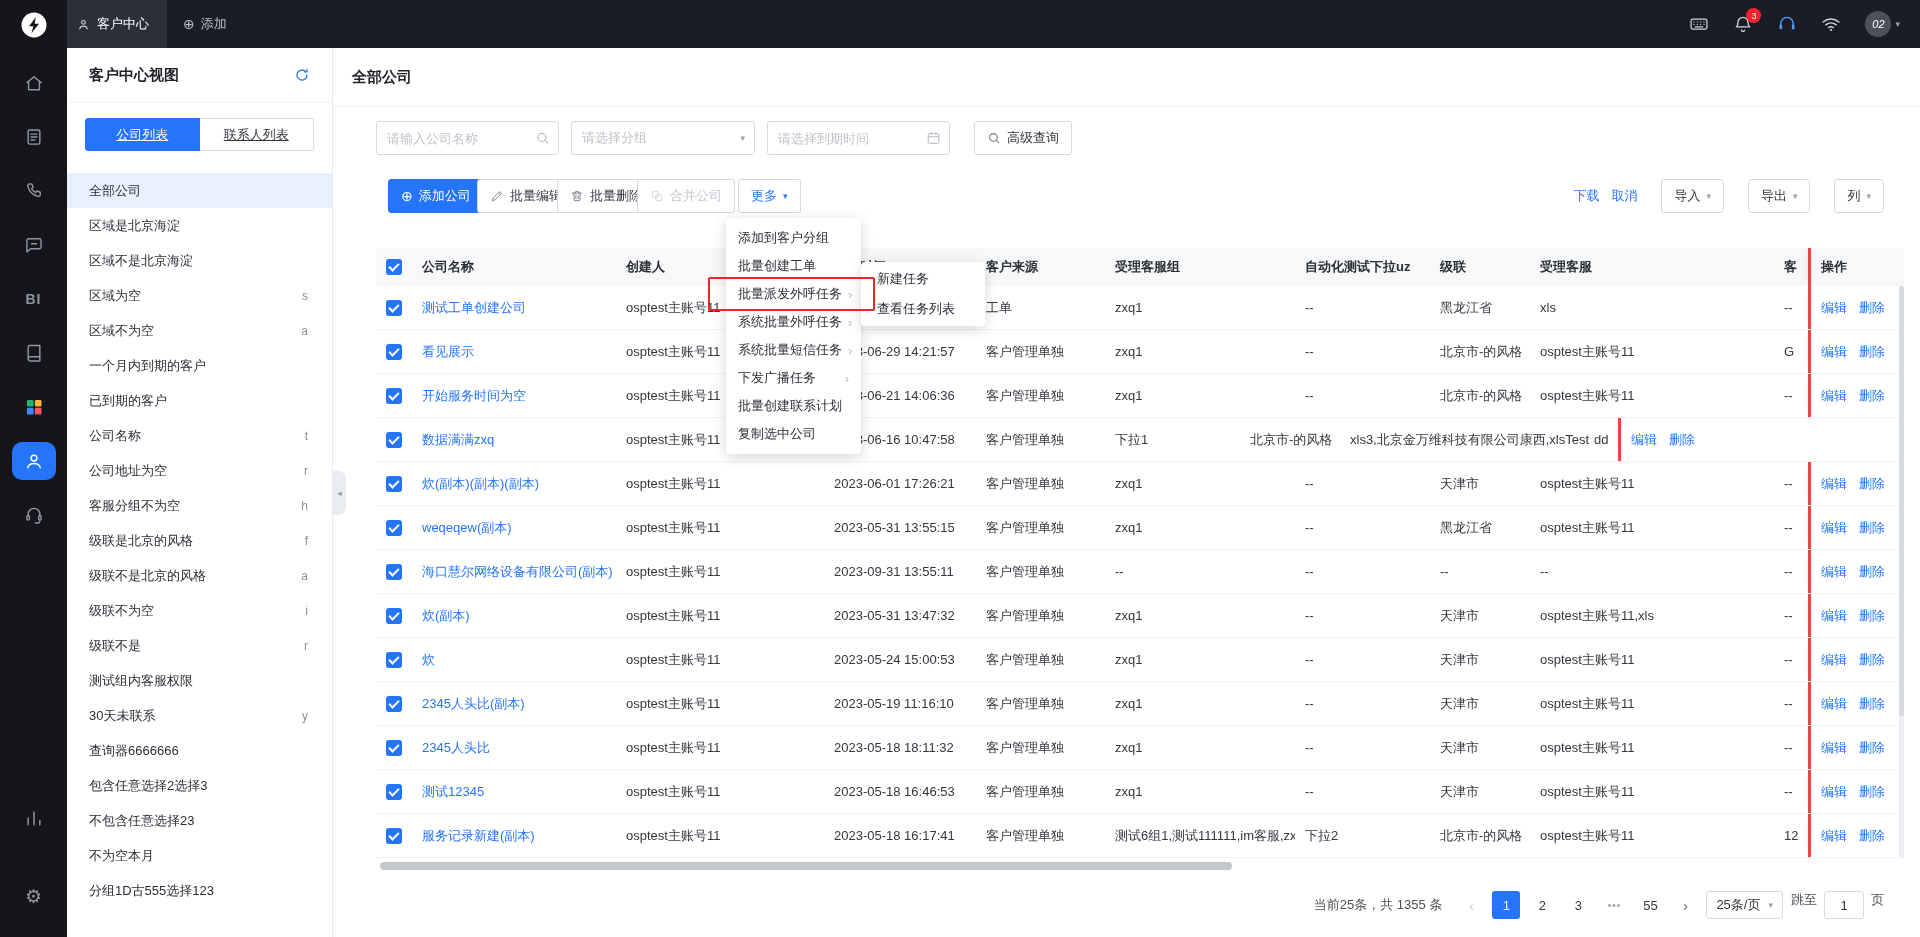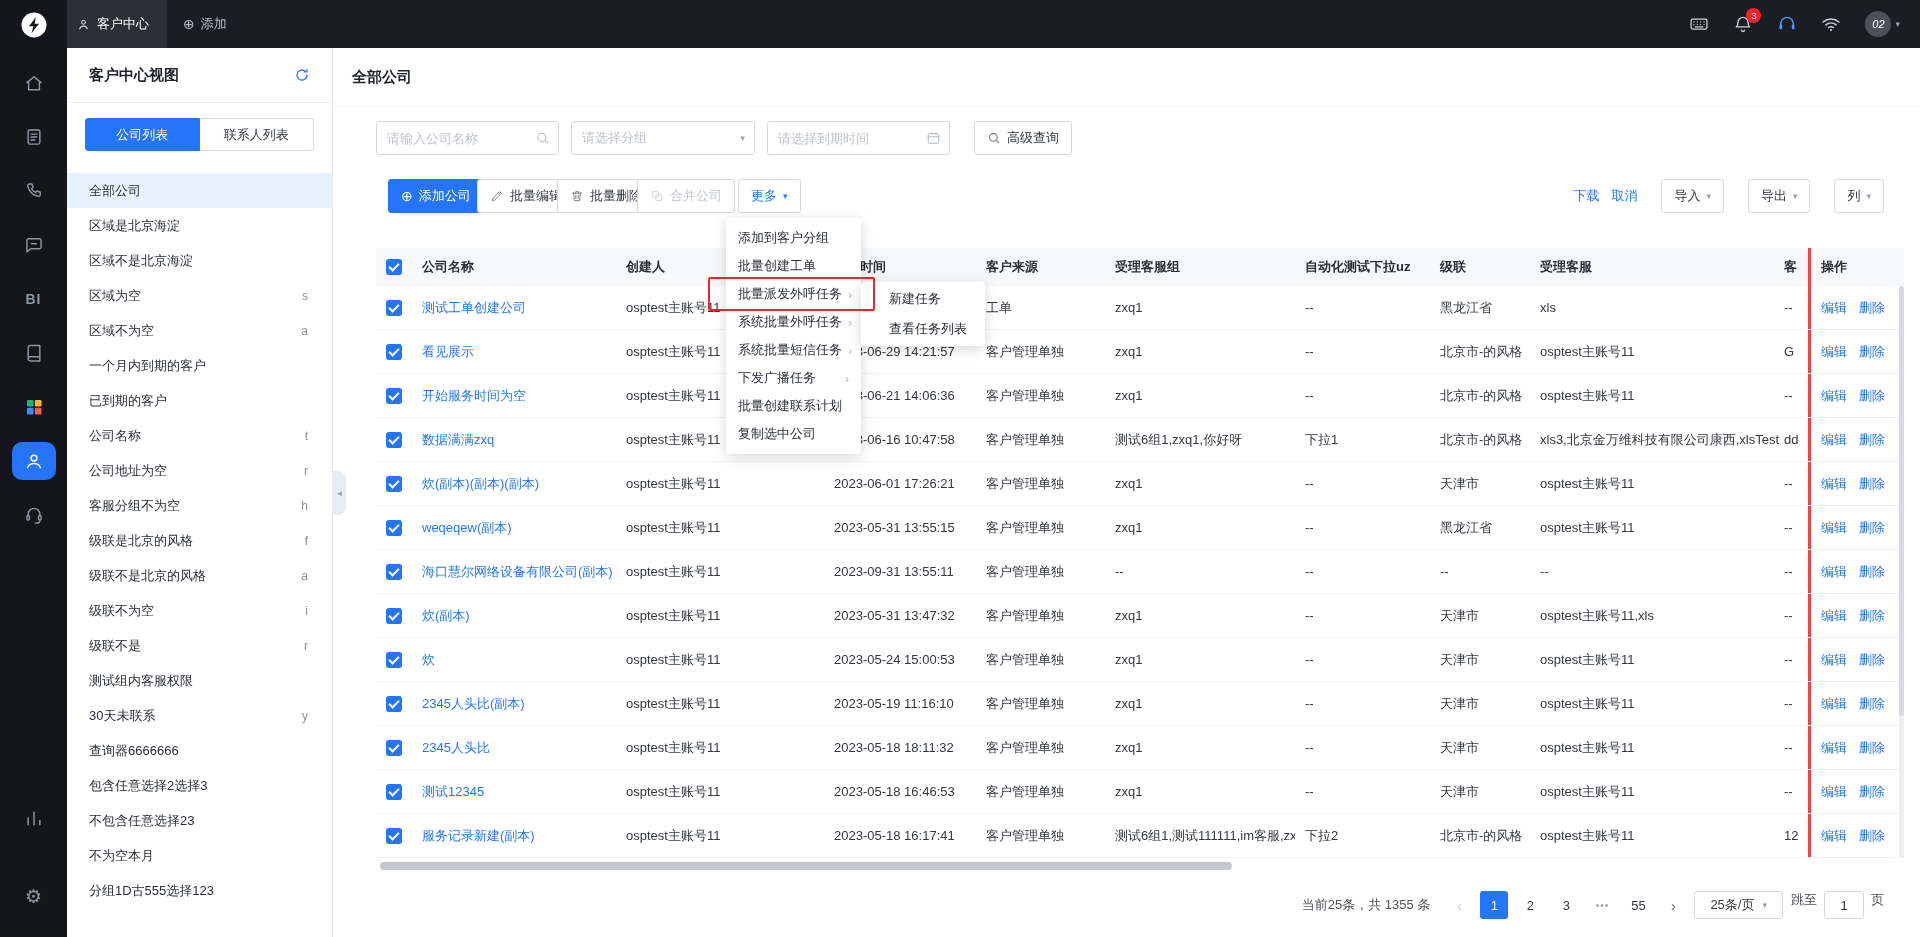--- a/index.html
+++ b/index.html
@@ -35,21 +35,21 @@
   .avatar-box { display:flex; align-items:center; gap:4px; cursor:pointer;font-style:italic; }
   .avatar { width:26px; height:26px; border-radius:50%; background:#4c5159; color:#fff; font-size:11px; display:flex; align-items:center; justify-content:center; }
   .caret { font-size:9px; color:#9aa0a9; }
 
   
   .panel { position:absolute; left:67px; top:48px; width:266px; bottom:0; background:#fff; border-right:1px solid #e8eaee; z-index:10; }
   .panel-header { height:55px; display:flex; align-items:center; justify-content:space-between; padding:0 22px; border-bottom:1px solid #eef0f3; font-size:15px; font-weight:bold; }
   .refresh { color:#2475fc; cursor:pointer; }
   .refresh svg { width:16px; height:16px; }
   .panel-tabs { display:flex; padding:15px 18px 0 18px; }
-  .ptab { width:115px; height:33px; display:flex; align-items:center; justify-content:center; font-size:13px; cursor:pointer; border:1px solid #d9dce1; background:#fff; color:#33373d; }
+  .ptab { width:115px; height:33px; display:flex; align-items:center; justify-content:center; font-size:13px; cursor:pointer; border:1px solid #d9dce1; background:#fff; color:#33373d;text-decoration:underline; }
   .ptab:first-child { border-radius:3px 0 0 3px; }
   .ptab:last-child { border-radius:0 3px 3px 0; border-left:none; }
   .ptab.active { background:#2475fc; border-color:#2475fc; color:#fff; }
   .panel-list { margin-top:22px; }
   .panel-item { height:35px; display:flex; align-items:center; justify-content:space-between; padding:0 24px 0 22px; cursor:pointer; color:#2b2f36; }
   .panel-item.active { background:#e7f1fd; }
   .pi-key { color:#8a9099; font-size:12px; }
   .collapse-handle { position:absolute; left:333px; top:471px; width:13px; height:44px; background:#e9ecf0; border-radius:0 8px 8px 0; z-index:30; display:flex; align-items:center; justify-content:center; color:#99a0a8; font-size:9px; cursor:pointer; }
 
   
@@ -77,21 +77,21 @@
   .btn-more { color:#2475fc; }
   .btn-more .caret { color:#2475fc; }
   .right-tools { position:absolute; right:0; top:0; display:flex; align-items:center; gap:12px; }
   .link { color:#2475fc; cursor:pointer; }
   .tool-caret { color:#9aa0a8; font-size:9px; }
 
   
   .more-menu { position:absolute; top:170px; left:393px; width:135px; background:#fff; border-radius:4px; box-shadow:0 3px 14px rgba(0,0,0,.16); padding:6px 0; z-index:50; }
   .menu-item { height:28px; display:flex; align-items:center; justify-content:space-between; padding:0 12px; color:#2b2f36; cursor:pointer; white-space:nowrap; }
   .menu-item .chev { color:#b9bec6; font-size:13px; margin-left:6px; }
-  .sub-menu { position:absolute; top:234px; left:528px; width:124px; background:#fff; border-radius:4px; box-shadow:0 3px 14px rgba(0,0,0,.16); padding:2px 16px; z-index:55; }
+  .sub-menu { position:absolute; top:214px; left:528px; width:124px; background:#fff; border-radius:4px; box-shadow:0 3px 14px rgba(0,0,0,.16); padding:2px 4px; z-index:55; }
   .submenu-item { height:30px; display:flex; align-items:center; padding:0 12px; color:#2b2f36; cursor:pointer; white-space:nowrap; }
   .annotation { position:absolute; top:229px; left:375px; width:167px; height:34px; border:2px solid #f5222d; border-radius:2px; z-index:60; pointer-events:none; }
 
   
   .table-wrap { position:absolute; top:200px; left:43px; width:1528px; }
   .tr, .thead { display:flex; align-items:stretch; }
   .thead { background:#f7f8fa; height:38px; }
   .tr { height:44px; border-bottom:1px solid #f0f2f5; background:#fff; }
   .th, .td { display:flex; align-items:center; padding:0 10px; white-space:nowrap; overflow:hidden; }
   .th { font-weight:bold; color:#2a2e35; font-size:13px; }
@@ -116,21 +116,21 @@
 
   
   .pagination { position:absolute; top:840px; right:36px; height:34px; display:flex; align-items:center; gap:8px; color:#4e5157; }
   .pg-summary { margin-right:8px; }
   .pg-arrow { width:26px; height:28px; display:flex; align-items:center; justify-content:center; font-size:15px; cursor:pointer; }
   .pg-prev { color:#c8ccd1; }
   .pg-next { color:#666a70; }
   .pg-page { min-width:28px; height:28px; display:flex; align-items:center; justify-content:center; border-radius:3px; cursor:pointer; color:#33373d; padding:0 4px; }
   .pg-page.active { background:#2475fc; color:#fff; }
   .pg-page.ellipsis { color:#9aa0a8; letter-spacing:1px; font-size:10px; cursor:default; }
-  .pg-size { height:28px; border:1px solid #d9d9d9; border-radius:3px; display:flex; align-items:center; gap:8px; padding:0 15px; cursor:pointer; color:#33373d; }
+  .pg-size { height:28px; border:1px solid #d9d9d9; border-radius:3px; display:flex; align-items:center; gap:8px; padding:0 9px; cursor:pointer; color:#33373d; }
   .pg-jump { display:flex; gap:7px; }
   .pg-input { width:40px; height:28px; border:1px solid #d9d9d9; border-radius:3px; text-align:center; font-size:13px; font-family:inherit; color:#333; outline:none; }
 </style>
 </head>
 <body>
 
 <div class="rail">
   <div class="rail-logo">
     <svg viewBox="0 0 24 24">
         <circle cx="12" cy="12" r="10" fill="#ffffff"></circle>
@@ -530,21 +530,20 @@
         <div class="tr">
           <div class="td c-check">
             <span class="cb"></span>
           </div>
           <div class="td c-name">
             <a class="link">数据满满zxq</a>
           </div>
           <div class="td c-creator">osptest主账号11</div>
           <div class="td c-time">2023-06-16 10:47:58</div>
           <div class="td c-source">客户管理单独</div>
-          <div class="td c-group">测试6组1,zxq1,你好呀</div>
           <div class="td c-auto">下拉1</div>
           <div class="td c-cascade">北京市-的风格</div>
           <div class="td c-agent">xls3,北京金万维科技有限公司康西,xlsTest</div>
           <div class="td c-extra">dd</div>
           <div class="td c-ops">
             <a class="link">编辑</a>
             <a class="link">删除</a>
           </div>
         </div>
         <div class="tr">

